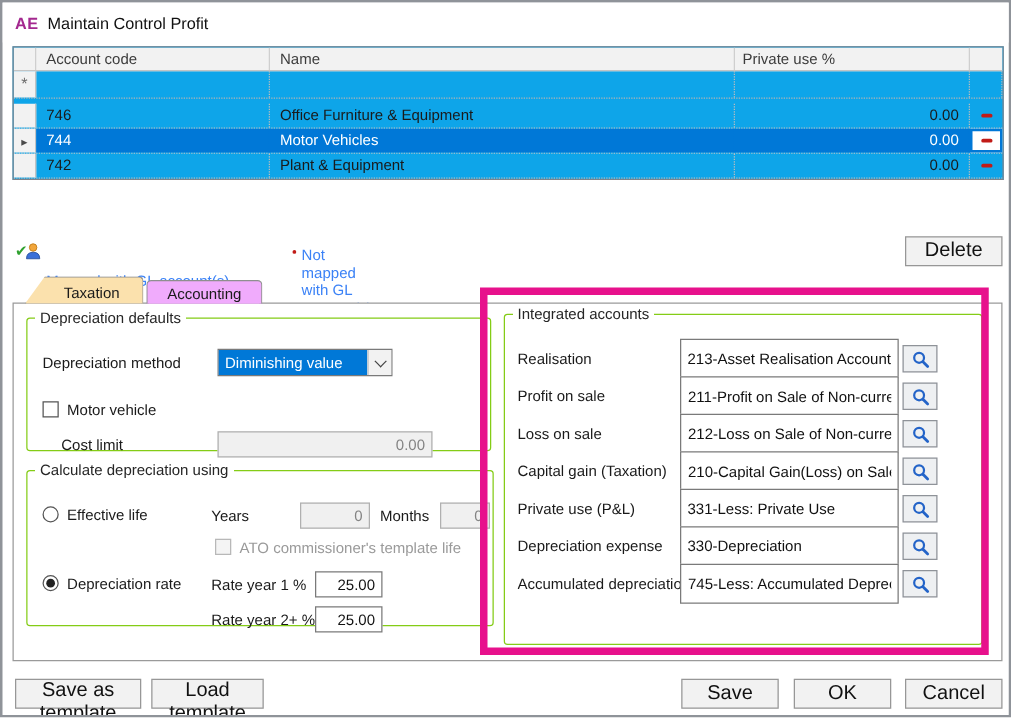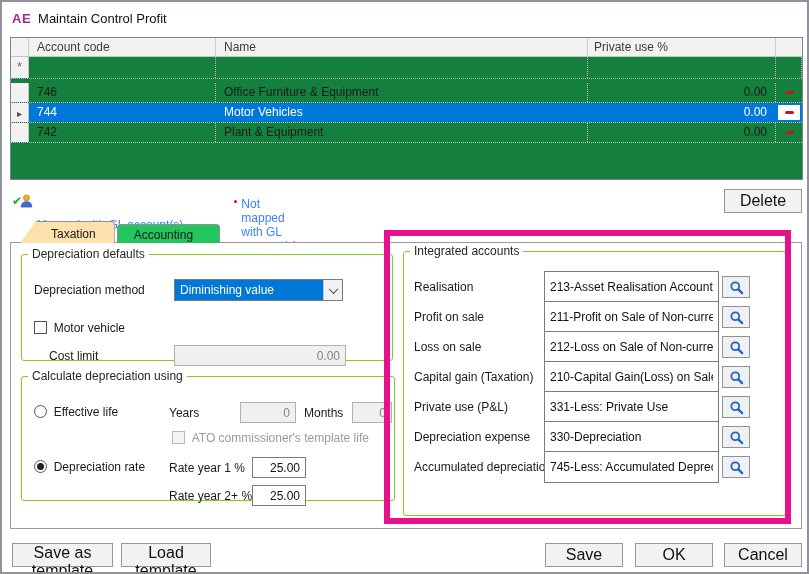--- a/index.html
+++ b/index.html
@@ -19,22 +19,22 @@
   
   .titlebar {
     position: absolute; left: 0; top: 0; width: 100%; height: 32px;
     background: #ffffff; display: flex; align-items: center; padding-left: 10px;
   }
   .logo { font-weight: bold; color: #a3288f; font-size: 13px; margin-right: 7px; letter-spacing: 0.5px; }
   .title { font-size: 13px; color: #111; }
 
   
   .grid {
-    position: absolute; left: 8px; top: 35px; width: 793px; height: 143px;
-    border: 1px solid #7f838a; background: #15803d; overflow: hidden;
+    position: absolute; left: 8px; top: 35px; width: 793px; height: 107px;
+    border: 1px solid #7f838a; background: #0ea5e9; overflow: hidden;
   }
   .g-header { display: flex; height: 19px; background: #f2f2f2; border-bottom: 1px solid #c3c3c3; color: #3c3c3c; }
   .gh-cell { border-right: 1px solid #cfcfcf; padding: 2px 0 0 8px; overflow: hidden; white-space: nowrap; }
   .c-rowhdr { width: 18px; flex: 0 0 18px; padding-left: 0; }
   .c-code   { width: 187px; flex: 0 0 187px; }
   .c-name   { width: 372px; flex: 0 0 372px; }
   .c-use    { width: 188px; flex: 0 0 188px; padding-left: 6px; }
   .c-ind    { flex: 1 1 auto; border-right: none; padding-left: 0; }
   .g-newrow { display: flex; height: 22px; border-bottom: 1px dotted #b5b5b5; }
   .g-newrow .g-cell { border-right: 1px dotted #bdbdbd; }
@@ -71,22 +71,22 @@
   #delete-btn { left: 722px; top: 187px; width: 78px; }
   #save-as-template-btn { left: 10px; top: 541px; width: 101px; }
   #load-template-btn { left: 119px; top: 541px; width: 90px; }
   #save-btn { left: 543px; top: 541px; width: 78px; }
   #ok-btn { left: 633px; top: 541px; width: 78px; }
   #cancel-btn { left: 722px; top: 541px; width: 78px; }
 
   
   .tabs { position: absolute; left: 18px; top: 219px; height: 22px; display: flex; align-items: flex-end; z-index: 2; }
   .tab {
-    border: 1px solid #8f8f8f; border-bottom: none; background: #22c55e;
-    padding: 3px 26px 2px 16px; height: 19px; border-radius: 4px 4px 0 0; cursor: pointer; margin-right: 2px;
+    border: 1px solid #8f8f8f; border-bottom: none; background: #f0abfc;
+    padding: 3px 16px 2px 16px; height: 19px; border-radius: 4px 4px 0 0; cursor: pointer; margin-right: 2px;
   }
   .tab.active {
     background: #fbe1ad; height: 22px; padding: 5px 18px 2px 30px;
     clip-path: polygon(16px 0, 100% 0, 100% 100%, 0 100%);
     border-radius: 0 4px 0 0;
   }
 
   
   .tabpane {
     position: absolute; left: 8px; top: 240px; width: 792px; height: 287px;
@@ -100,21 +100,21 @@
 
   .abs { position: absolute; white-space: nowrap; }
   .tbx {
     border: 1px solid #7a7a7a; background: #fff; font-family: inherit; font-size: 12px;
     color: #111; padding: 0 5px; height: 21px;
   }
   .tbx.num { text-align: right; }
   .tbx:disabled { background: #f0f0f0; border-color: #b0b0b0; color: #838383; }
 
   
-  .combo { position: absolute; display: flex; width: 169px; height: 22px; border: 1px solid #7a7a7a; background: #fff; cursor: pointer; }
+  .combo { position: absolute; display: flex; width: 140px; height: 22px; border: 1px solid #7a7a7a; background: #fff; cursor: pointer; }
   .combo-text { flex: 1; background: #0078d7; color: #fff; padding: 3px 0 0 5px; overflow: hidden; white-space: nowrap; }
   .combo-btn { width: 19px; background: #f2f2f2; border-left: 1px solid #c3c3c3; display: flex; align-items: center; justify-content: center; }
   .chev { width: 7px; height: 7px; border-right: 1px solid #444; border-bottom: 1px solid #444; transform: rotate(45deg) translate(-1px,-1px); }
 
   
   .cbx { width: 13px; height: 13px; border: 1px solid #555; background: #fff; display: inline-block; vertical-align: -2px; }
   .cbx.disabled { border-color: #b8b8b8; background: #f4f4f4; }
   .rad { width: 13px; height: 13px; border: 1px solid #555; border-radius: 50%; background: #fff; display: inline-block; vertical-align: -2px; position: relative; }
   .rad.checked::after { content: ""; position: absolute; left: 2px; top: 2px; width: 7px; height: 7px; border-radius: 50%; background: #222; }
   .dim { color: #9a9a9a; }

